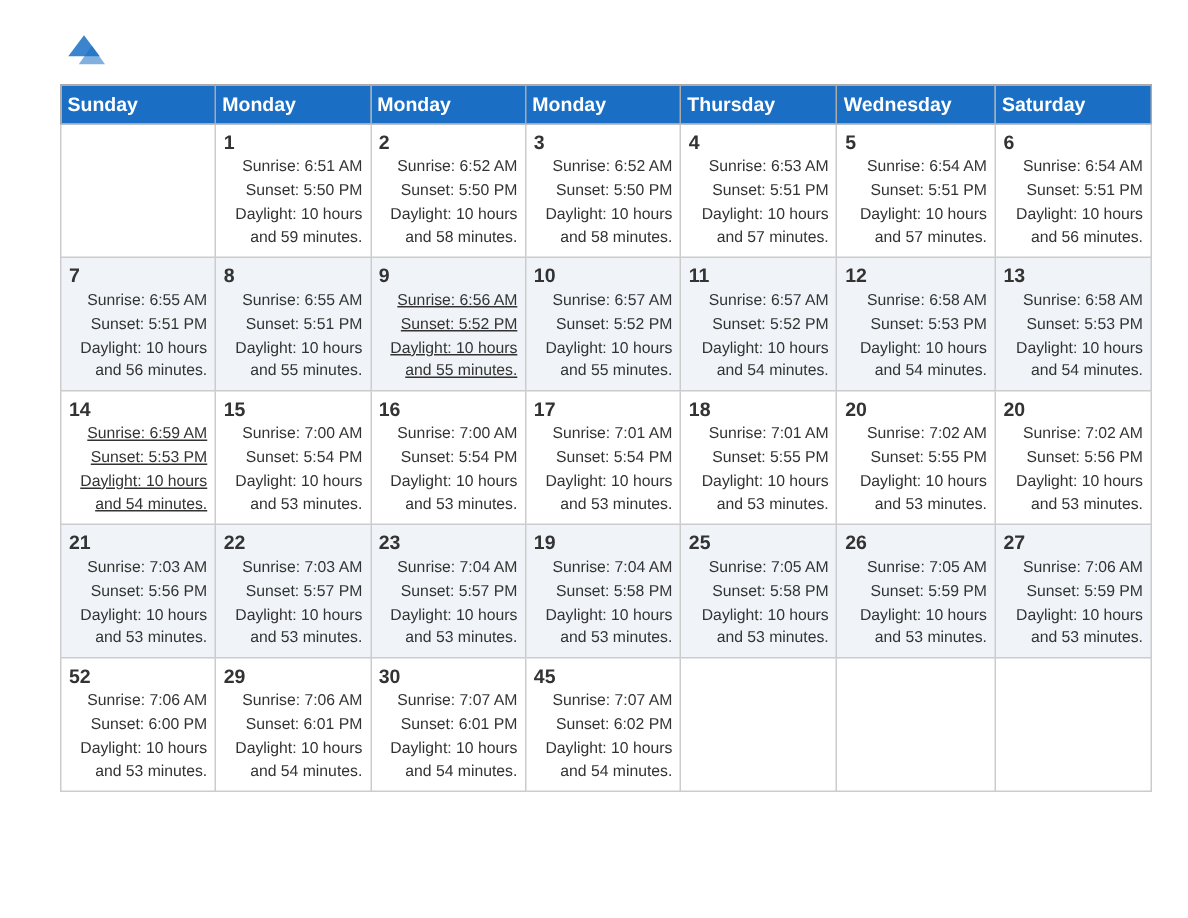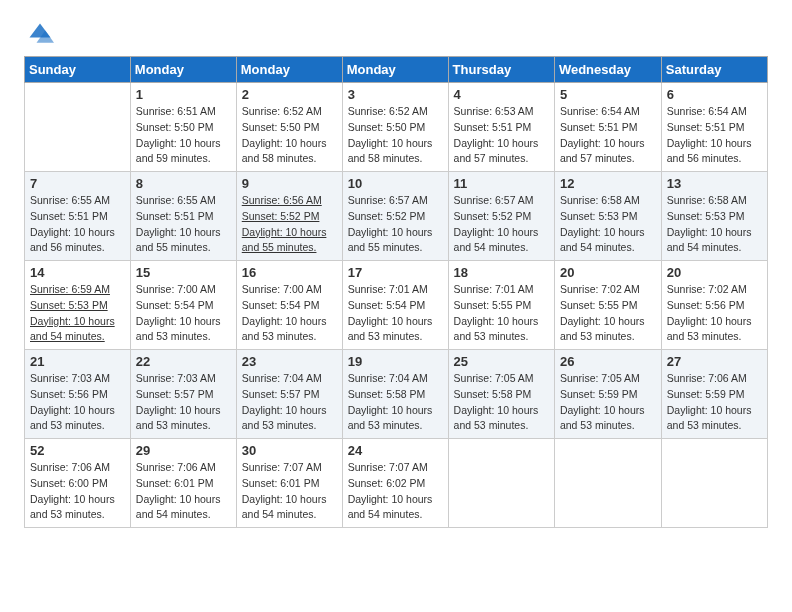--- a/index.html
+++ b/index.html
@@ -4,21 +4,21 @@
   <style>
     * { box-sizing: border-box; margin: 0; padding: 0; }
     body {
       font-family: Arial, sans-serif;
       background: #fff;
       width: 792px;
       min-height: 612px;
     }
     .page {
       width: 792px;
-      padding: 20px 24px 20px 24px;
+      padding: 20px 24px 20px 40px;
     }
     .header {
       display: flex;
       justify-content: space-between;
       align-items: flex-start;
       margin-bottom: 8px;
     }
     .logo {
       display: flex;
       align-items: center;
@@ -83,20 +83,21 @@
       font-size: 13px;
       font-weight: bold;
       color: #333;
       display: block;
       margin-bottom: 2px;
     }
     .cell-info {
       font-size: 10.5px;
       line-height: 1.5;
       color: #333;
+      text-align: right;
     }
     .empty-cell {
       background: #f9f9f9;
     }
     .row-shaded td {
       background-color: #f0f4f8;
     }
     .row-white td {
       background-color: #ffffff;
     }
@@ -350,21 +351,21 @@
 and 54 minutes.</div>
           </td>
           <td>
             <span class="cell-date">30</span>
             <div class="cell-info" style="white-space: pre-line;">Sunrise: 7:07 AM
 Sunset: 6:01 PM
 Daylight: 10 hours
 and 54 minutes.</div>
           </td>
           <td>
-            <span class="cell-date">24</span>
+            <span class="cell-date">45</span>
             <div class="cell-info" style="white-space: pre-line;">Sunrise: 7:07 AM
 Sunset: 6:02 PM
 Daylight: 10 hours
 and 54 minutes.</div>
           </td>
           <td class="empty-cell"></td>
           <td class="empty-cell"></td>
           <td class="empty-cell"></td>
         </tr>
       </tbody>

